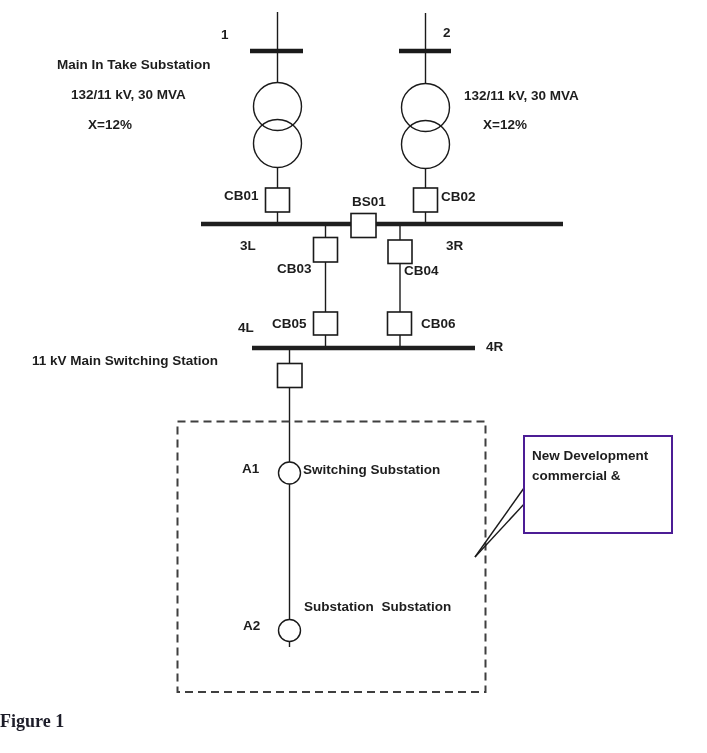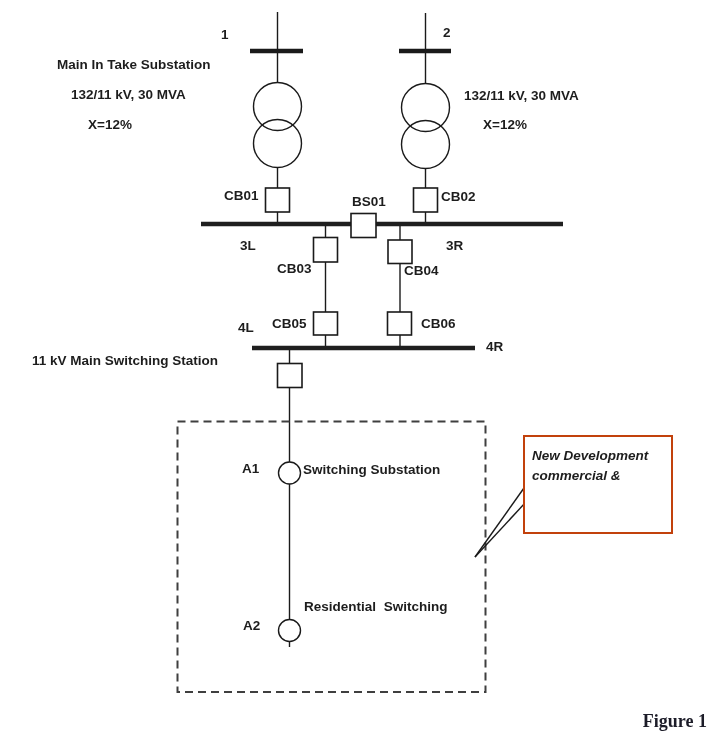--- a/index.html
+++ b/index.html
@@ -20,35 +20,34 @@
     line-height:14px;
     white-space:nowrap;
     color:#1d1d1d;
   }
   .callout{
     position:absolute;
     left:523px;top:435px;
     width:150px;height:99px;
     box-sizing:border-box;
     background:#ffffff;
-    border:2px solid #c2410c;
+    border:2px solid #4c1d95;
     padding:9px 4px 4px 7px;
     z-index:2;
-    font-style:italic;
   }
   .callout .cl{
     font-size:13.5px;
     font-weight:600;
     line-height:19.5px;
     white-space:nowrap;
   }
   .caption{
     position:absolute;
     left:0;top:711px;width:707px;
-    text-align:right;
+    text-align:left;
     font-family:"Liberation Serif","DejaVu Serif",serif;
     font-weight:700;
     font-size:18px;
     color:#1c1c28;
     z-index:2;
   }
 </style>
 </head>
 <body>
 
@@ -127,21 +126,21 @@
 
   <div class="lbl" style="left:238px;top:321px">4L</div>
   <div class="lbl" style="left:272px;top:317px">CB05</div>
   <div class="lbl" style="left:421px;top:317px">CB06</div>
   <div class="lbl" style="left:486px;top:340px">4R</div>
 
   <div class="lbl" style="left:32px;top:354px">11 kV Main Switching Station</div>
 
   <div class="lbl" style="left:242px;top:462px">A1</div>
   <div class="lbl" style="left:303px;top:463px">Switching Substation</div>
-  <div class="lbl" style="left:304px;top:600px;word-spacing:4px">Residential Switching</div>
+  <div class="lbl" style="left:304px;top:600px;word-spacing:4px">Substation Substation</div>
   <div class="lbl" style="left:243px;top:619px">A2</div>
 
   <div class="callout">
     <div class="cl">New Development</div>
     <div class="cl">commercial &amp;</div>
   </div>
 
   <div class="caption">Figure 1</div>
 
 </div>

